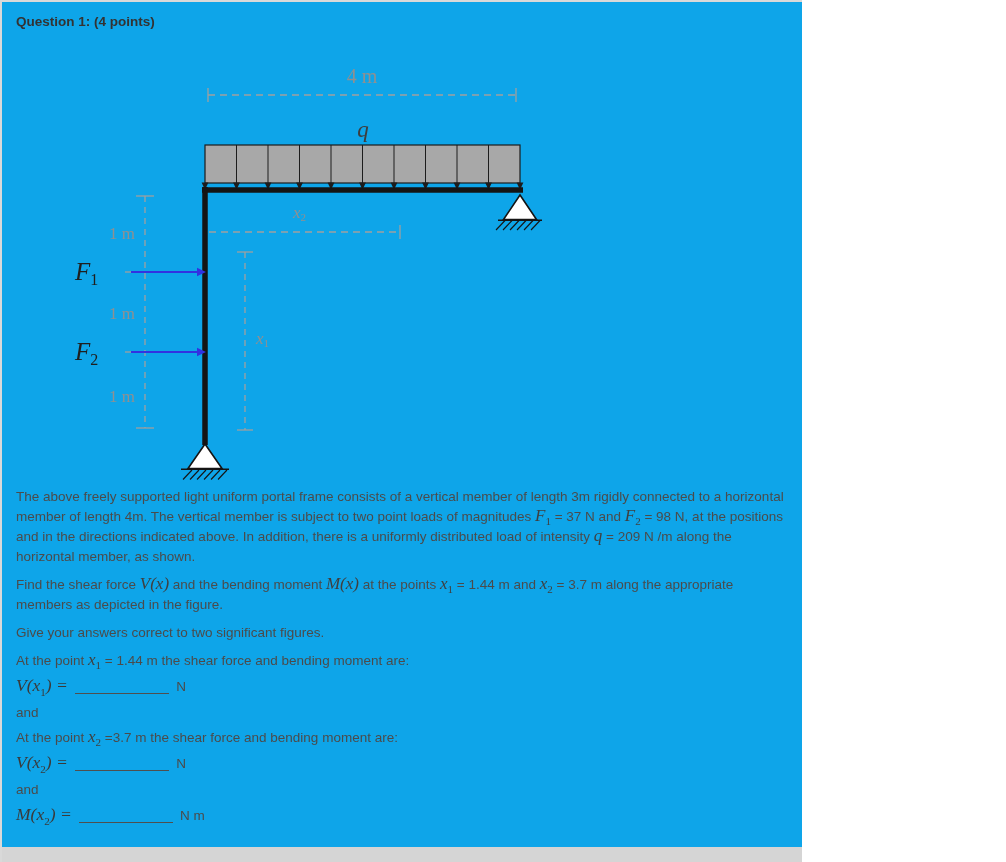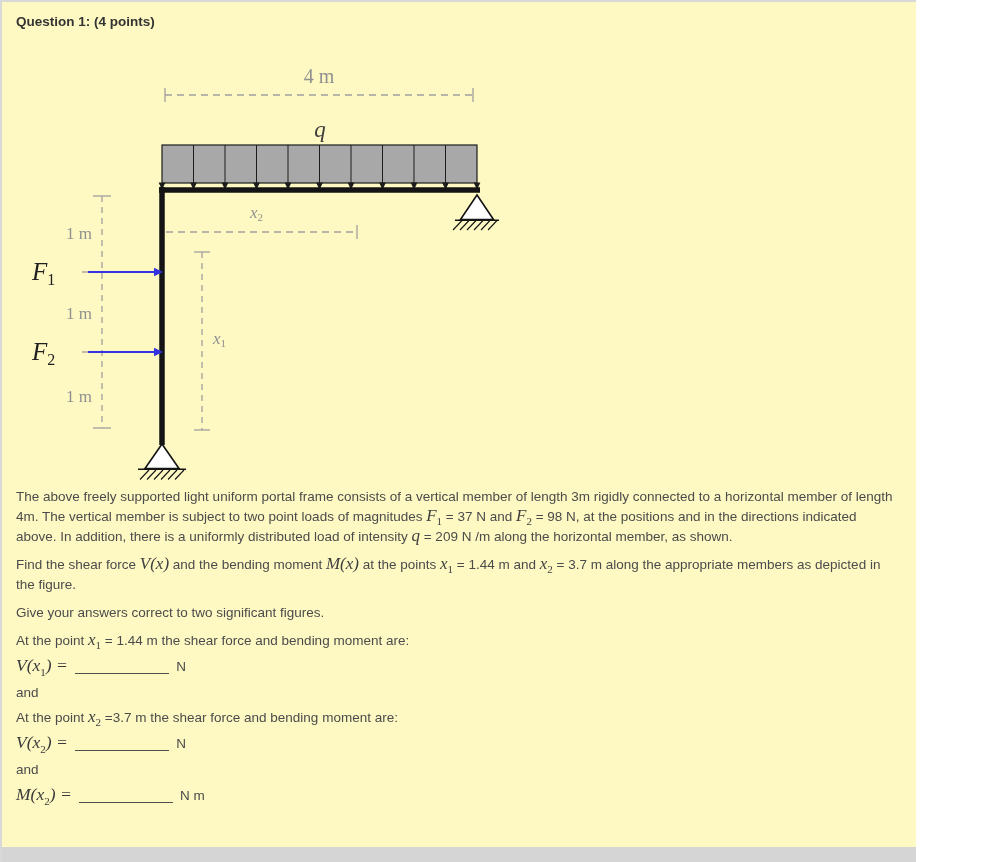--- a/index.html
+++ b/index.html
@@ -1,19 +1,19 @@
 <!DOCTYPE html>
 <html><head>
 <meta charset="utf-8">
 <style>
   html,body { margin:0; padding:0; background:#ffffff; font-family:"Liberation Sans",sans-serif; }
-  .page { width:916px; height:862px; box-sizing:border-box; background:#fef9c3; position:relative;
+  .page { width:802px; height:862px; box-sizing:border-box; background:#0ea5e9; position:relative;
           border-top:2px solid #d9d9d9; border-left:2px solid #d9d9d9; overflow:hidden; }
   .q-header { font-weight:bold; font-size:13.5px; color:#333; padding:12px 0 0 14px; }
-  .figwrap { margin-top:26px; }
+  .figwrap { margin-top:26px;margin-left:43px; }
   .figwrap svg { display:block; }
   .body-text { padding:2px 16px 0 14px; color:#4b4b4b; font-size:13.5px; }
   .para { margin:0 0 8px; line-height:20px; }
   .pt { margin-bottom:5px; }
   .andline { margin:0 0 5px; line-height:20px; }
   .mi { font-family:"Liberation Serif",serif; font-style:italic; font-size:17px; color:#3f3f3f; line-height:1; }
   .msub { font-style:normal; font-size:11px; line-height:0; }
   .ml { font-family:"Liberation Serif",serif; font-style:italic; font-size:17.5px; color:#3a3a3a; line-height:1;text-align:center; }
   .ansline { line-height:22px; margin:0 0 5px; }
   .blank { display:inline-block; width:94px; height:14px; border-bottom:1.4px solid #4f4f4f;

